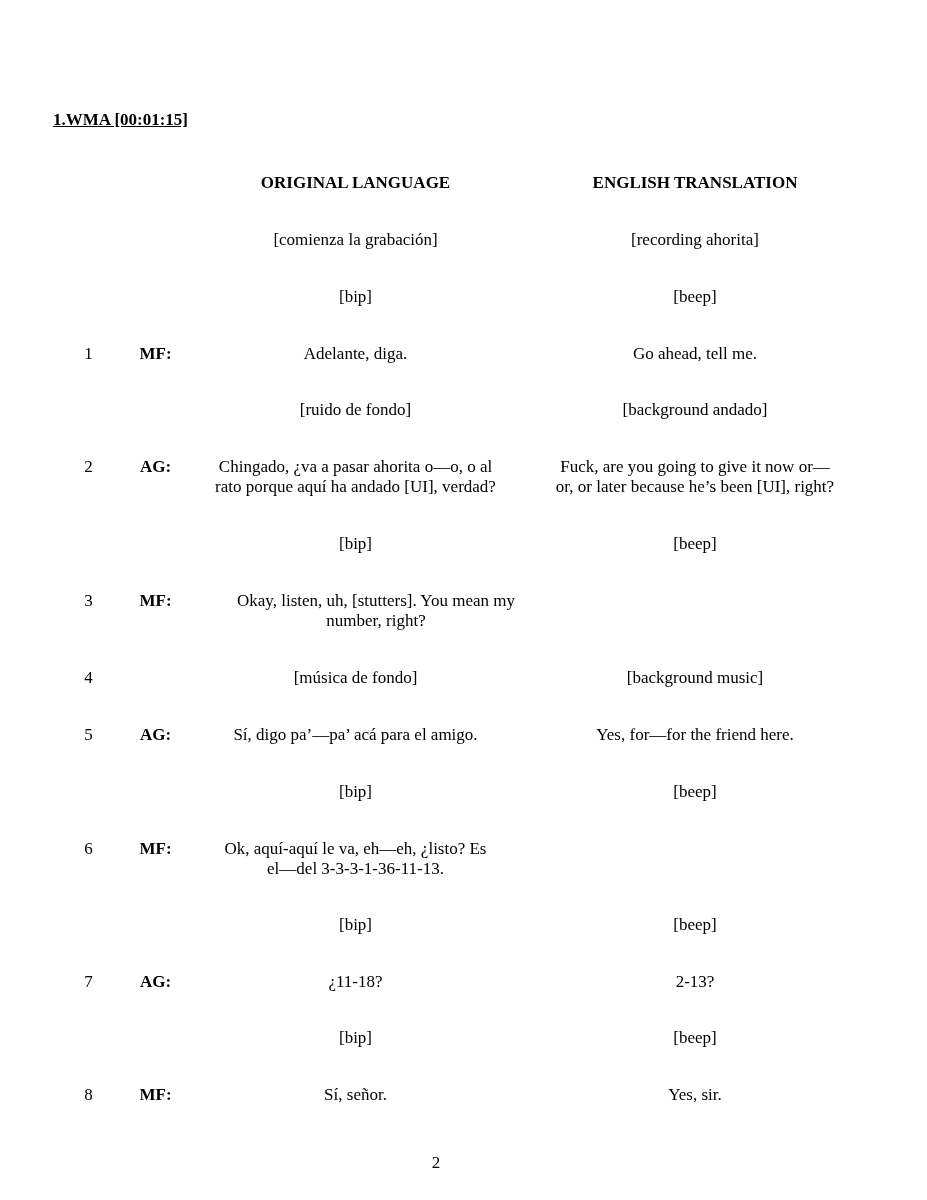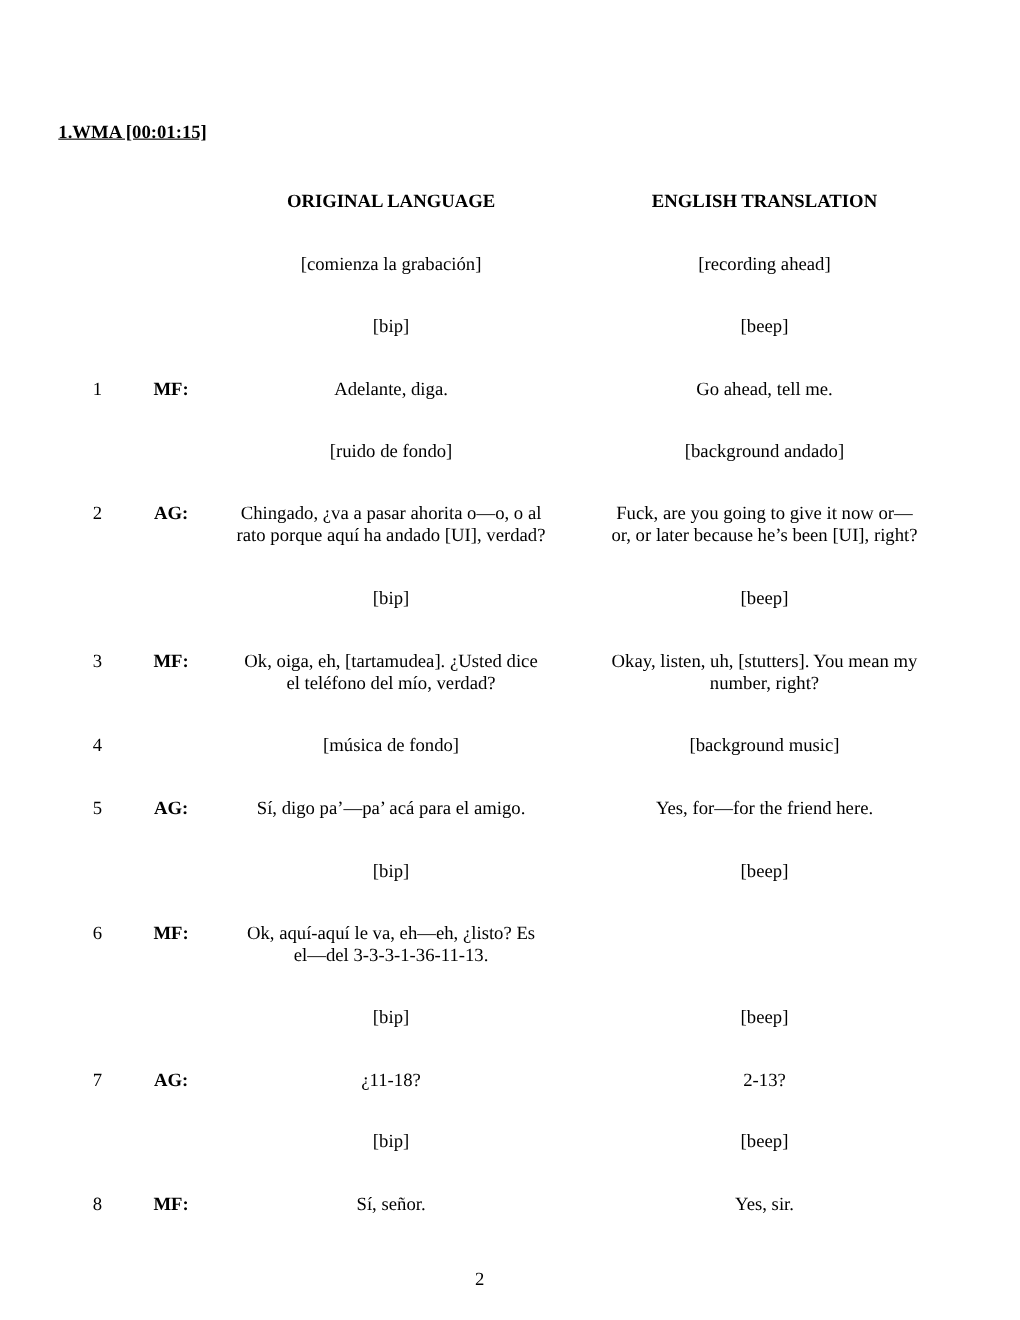--- a/index.html
+++ b/index.html
@@ -48,21 +48,21 @@
     <div class="col speaker"></div>
     <div class="col original bold">ORIGINAL LANGUAGE</div>
     <div class="col english bold">ENGLISH TRANSLATION</div>
   </div>
 
   <div>
       <div class="row">
         <div class="col num"></div>
         <div class="col speaker"></div>
         <div class="col original">[comienza la grabación]</div>
-        <div class="col english">[recording ahead]</div>
+        <div class="col english">[recording ahorita]</div>
       </div>
       <div class="row">
         <div class="col num"></div>
         <div class="col speaker"></div>
         <div class="col original">[bip]</div>
         <div class="col english">[beep]</div>
       </div>
       <div class="row">
         <div class="col num">1</div>
         <div class="col speaker">MF:</div>
@@ -85,22 +85,20 @@
       </div>
       <div class="row">
         <div class="col num"></div>
         <div class="col speaker"></div>
         <div class="col original">[bip]</div>
         <div class="col english">[beep]</div>
       </div>
       <div class="row">
         <div class="col num">3</div>
         <div class="col speaker">MF:</div>
-        <div class="col original">Ok, oiga, eh, [tartamudea]. ¿Usted dice
-el teléfono del mío, verdad?</div>
         <div class="col english">Okay, listen, uh, [stutters]. You mean my
 number, right?</div>
       </div>
       <div class="row">
         <div class="col num">4</div>
         <div class="col speaker"></div>
         <div class="col original">[música de fondo]</div>
         <div class="col english">[background music]</div>
       </div>
       <div class="row">

